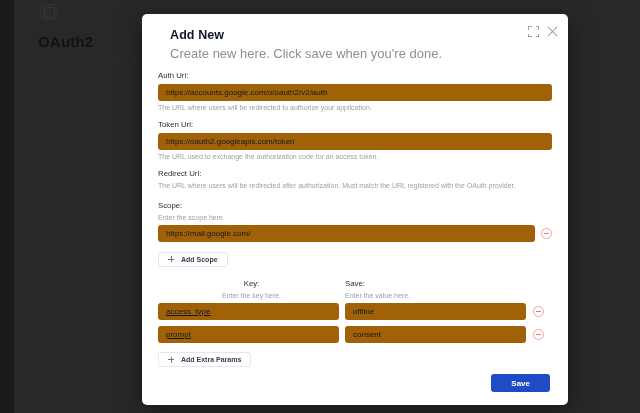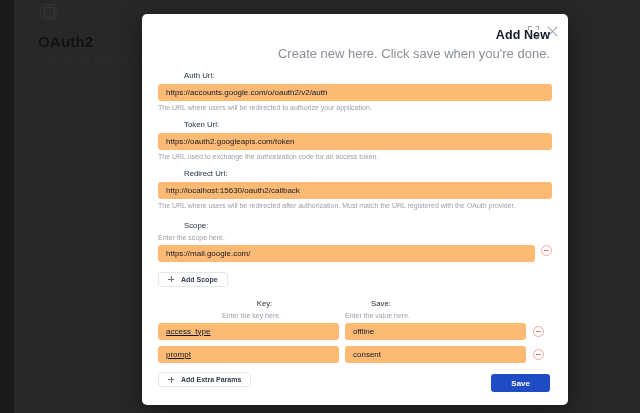--- a/index.html
+++ b/index.html
@@ -73,21 +73,21 @@
     position: absolute;
     left: 142px; top: 14px;
     width: 426px; height: 391px;
     background: #ffffff;
     border-radius: 5px;
     box-shadow: 0 6px 26px rgba(0,0,0,0.45);
     overflow: hidden;
   }
 
   
-  #modal-header { position: relative; padding: 14px 18px 0 8px; text-align: right; }
+  #modal-header { position: relative; padding: 14px 18px 0 28px; }
   #modal-title {
     font-size: 12.5px;
     font-weight: bold;
     color: #111827;
     letter-spacing: 0.1px;
   }
   #modal-subtitle {
     margin-top: 4px;
     font-size: 13px;
     color: #8a8f98;
@@ -117,55 +117,54 @@
   .xbar.b { transform: rotate(-45deg); }
 
   
   #modal-body { padding: 10px 16px 0 16px; }
 
   .field-label {
     font-size: 7.8px;
     color: #1f2937;
     margin-bottom: 4px;
     font-weight: normal;
-    margin-left: 26px;
   }
   .field-hint {
     font-size: 7px;
     color: #9aa0a9;
     margin-top: 3px;
   }
   .sub-hint {
     font-size: 7px;
     color: #9aa0a9;
     margin-bottom: 4px;
   }
 
   .text-input {
     width: 100%;
     height: 17px;
-    background: #fdba74;
+    background: #a16207;
     border: none;
     border-radius: 3px;
     padding: 0 8px;
     font-size: 8px;
     color: #111827;
     font-family: "Liberation Sans", sans-serif;
     outline: none;
     display: block;
     line-height: 17px;
   }
   .text-input::placeholder { color: #a3a9b5; }
 
   .field-block { margin-bottom: 9px; }
 
   
   .row-with-remove {
     display: flex;
-    align-items: flex-start;
+    align-items: center;
     gap: 6px;
     margin-bottom: 6px;
   }
   .row-with-remove .text-input { flex: 1; }
 
   .remove-btn {
     width: 11px; height: 11px;
     flex: 0 0 11px;
     border: 1.1px solid #f0a3a3;
     border-radius: 50%;
@@ -295,21 +294,20 @@
       </div>
 
       <div class="field-block">
         <div class="field-label">Token Url:</div>
         <input class="text-input" type="text" value="https://oauth2.googleapis.com/token" style="">
         <div class="field-hint">The URL used to exchange the authorization code for an access token.</div>
       </div>
 
       <div class="field-block">
         <div class="field-label">Redirect Url:</div>
-        <input class="text-input" type="text" value="http://localhost:15630/oauth2/callback" style="">
         <div class="field-hint">The URL where users will be redirected after authorization. Must match the URL registered with the OAuth provider.</div>
       </div>
 
       <div class="field-block" style="margin-top:12px;">
         <div class="field-label">Scope:</div>
         <div class="sub-hint">Enter the scope here.</div>
 
         <div class="row-with-remove">
           <input class="text-input" type="text" value="https://mail.google.com/" style="">
           <span class="remove-btn"></span>

